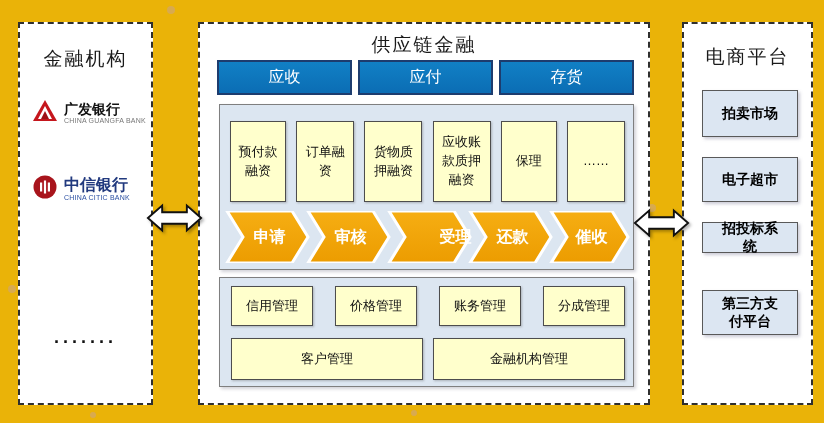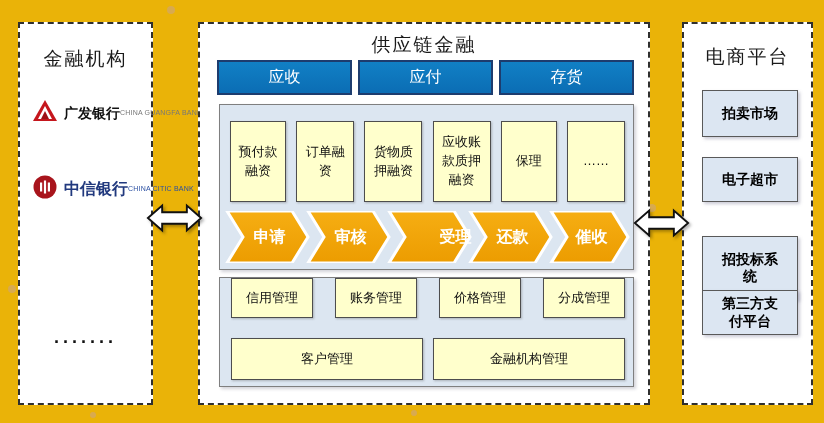--- a/index.html
+++ b/index.html
@@ -5,21 +5,21 @@
   html,body{margin:0;padding:0;background:#fff;}
   .stage{position:relative;width:824px;height:423px;background:#eab308;overflow:hidden;
          font-family:"Liberation Sans","DejaVu Sans",sans-serif;color:#1a1a1a;}
   .panel{position:absolute;border:2px dashed #2f2f2f;background:#fff;box-sizing:border-box;}
   .panel-title{position:absolute;width:100%;text-align:center;
                font-family:"Liberation Serif","DejaVu Serif",serif;
                font-size:19px;letter-spacing:2px;color:#1a1a1a;}
   
   #left-panel{left:18px;top:22px;width:135px;height:383px;}
   .bank-row{position:absolute;left:12px;display:flex;align-items:center;gap:6px;}
-  .bank-text{display:flex;line-height:1.05;align-items:center;}
+  .bank-text{display:flex;flex-direction:column;line-height:1.05;}
   .bank-name{font-size:14px;font-weight:bold;color:#111;white-space:nowrap;}
   .bank-sub{font-size:7px;color:#777;white-space:nowrap;letter-spacing:.2px;}
   .bank-name.citic{font-family:"Liberation Serif","DejaVu Serif",serif;color:#21397e;font-size:16px;}
   .bank-sub.citic{color:#2a4fa2;}
   .dots{position:absolute;width:100%;text-align:center;font-weight:bold;font-size:18px;
         letter-spacing:3px;color:#111;}
   
   #center-panel{left:198px;top:22px;width:452px;height:383px;}
   .tabs{position:absolute;left:17px;top:36px;width:417px;height:35px;display:flex;gap:6px;}
   .tab{flex:1;display:flex;align-items:center;justify-content:center;color:#fff;font-size:16px;
@@ -30,21 +30,21 @@
   #mgmt-area{left:19px;top:253px;width:415px;height:110px;}
   .products{position:absolute;left:10px;top:16px;width:395px;height:81px;display:flex;
             justify-content:space-between;}
   .ybox{background:#ffffcc;border:1px solid #4d4d4d;box-shadow:1px 1px 2px rgba(80,80,80,.35);
         display:flex;align-items:center;justify-content:center;text-align:center;
         font-size:13px;line-height:1.45;color:#111;box-sizing:border-box;padding:2px 4px;}
   .product{width:58px;height:81px;}
   .chev-band{position:absolute;left:5px;top:106px;width:405px;height:52px;}
   .chev-label{position:absolute;top:50%;transform:translate(-50%,-50%);color:#fff;
               font-weight:bold;font-size:16px;white-space:nowrap;}
-  .mgmt-row1{position:absolute;left:11px;top:0;width:394px;display:flex;gap:22px;}
+  .mgmt-row1{position:absolute;left:11px;top:8px;width:394px;display:flex;gap:22px;}
   .mgmt-row1 .ybox{flex:1;height:40px;}
   .mgmt-row2{position:absolute;left:11px;top:60px;width:394px;display:flex;gap:10px;}
   .mgmt-row2 .ybox{flex:1;height:42px;}
   
   #right-panel{left:682px;top:22px;width:131px;height:383px;}
   .rbox{position:absolute;left:18px;width:96px;background:#dce6f2;border:1px solid #595959;
         box-shadow:2px 2px 3px rgba(110,110,140,.35);display:flex;align-items:center;
         justify-content:center;text-align:center;font-size:14px;font-weight:bold;color:#000;
         box-sizing:border-box;line-height:1.25;padding:14px;}
   
@@ -139,36 +139,36 @@
         <span class="chev-label" style="left:31%;">审核</span>
         <span class="chev-label" style="left:51%;margin-left:24px;">受理</span>
         <span class="chev-label" style="left:71%;">还款</span>
         <span class="chev-label" style="left:90.5%;">催收</span>
       </div>
     </div>
 
     <div class="blue-area" id="mgmt-area">
       <div class="mgmt-row1">
         <div class="ybox">信用管理</div>
+        <div class="ybox">价格管理</div>
         <div class="ybox">账务管理</div>
-        <div class="ybox">价格管理</div>
         <div class="ybox">分成管理</div>
       </div>
       <div class="mgmt-row2">
         <div class="ybox">客户管理</div>
         <div class="ybox">金融机构管理</div>
       </div>
     </div>
   </div>
 
   <div class="panel" id="right-panel">
     <div class="panel-title" style="top:20px;">电商平台</div>
     <div class="rbox" style="top:66px;height:47px;">拍卖市场</div>
     <div class="rbox" style="top:133px;height:45px;">电子超市</div>
-    <div class="rbox" style="top:198px;height:64px;margin-top:14px;">招投标系统</div>
+    <div class="rbox" style="top:198px;height:31px;">招投标系统</div>
     <div class="rbox" style="top:266px;height:45px;">第三方支付平台</div>
   </div>
 
   <div class="conn" style="left:146px;top:198px;">
     <svg width="57" height="40" viewBox="0 0 60 40">
       <polygon points="2,20 17,7 17,14 43,14 43,7 58,20 43,33 43,26 17,26 17,33" fill="#ffffff" stroke="#111" stroke-width="2"></polygon>
     </svg>
   </div>
   <div class="conn" style="left:633px;top:203px;">
     <svg width="57" height="40" viewBox="0 0 60 40">

